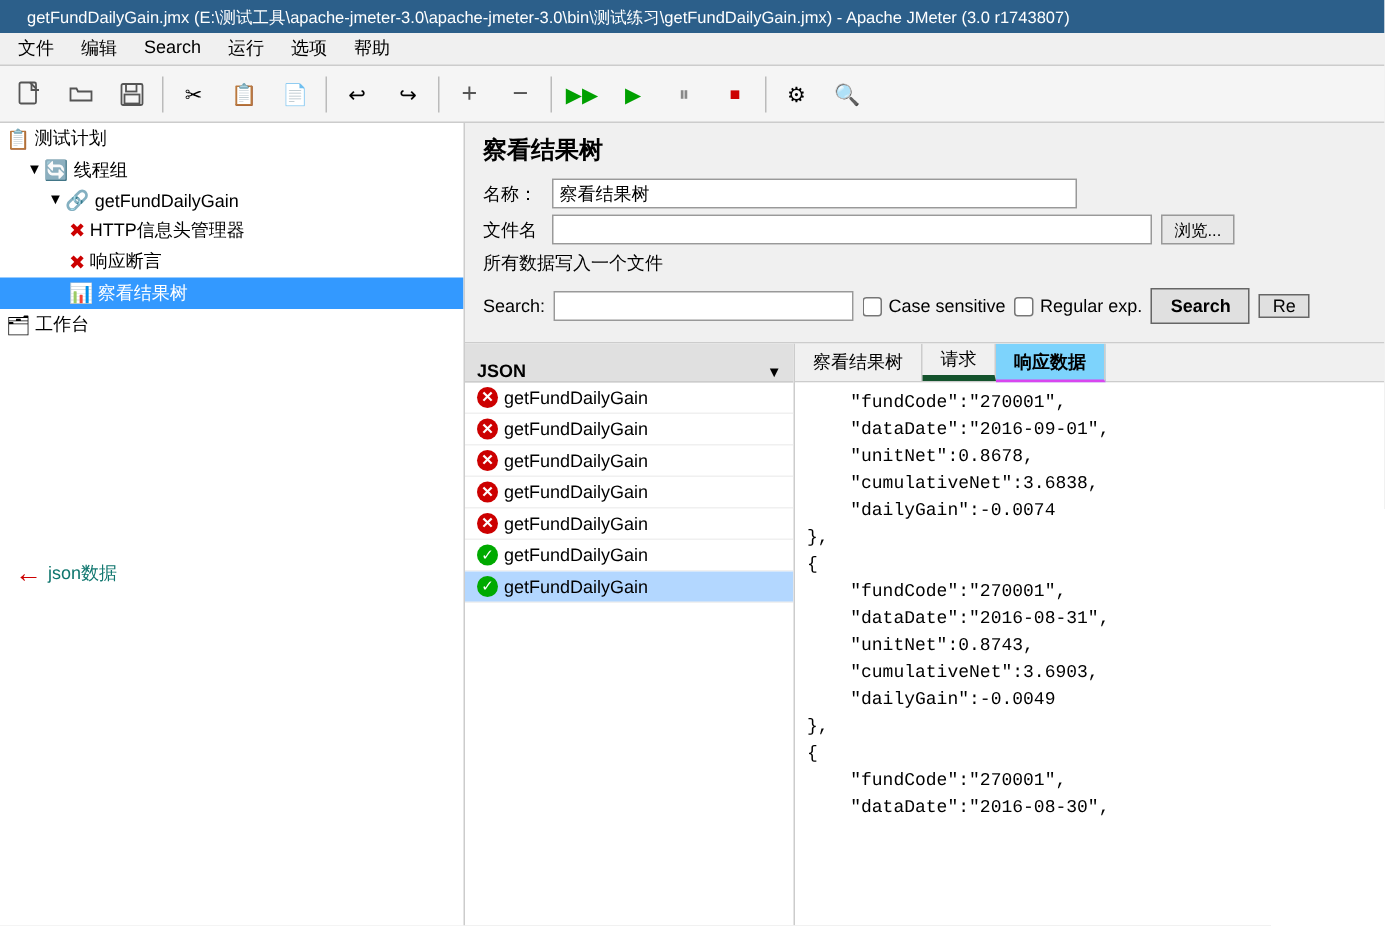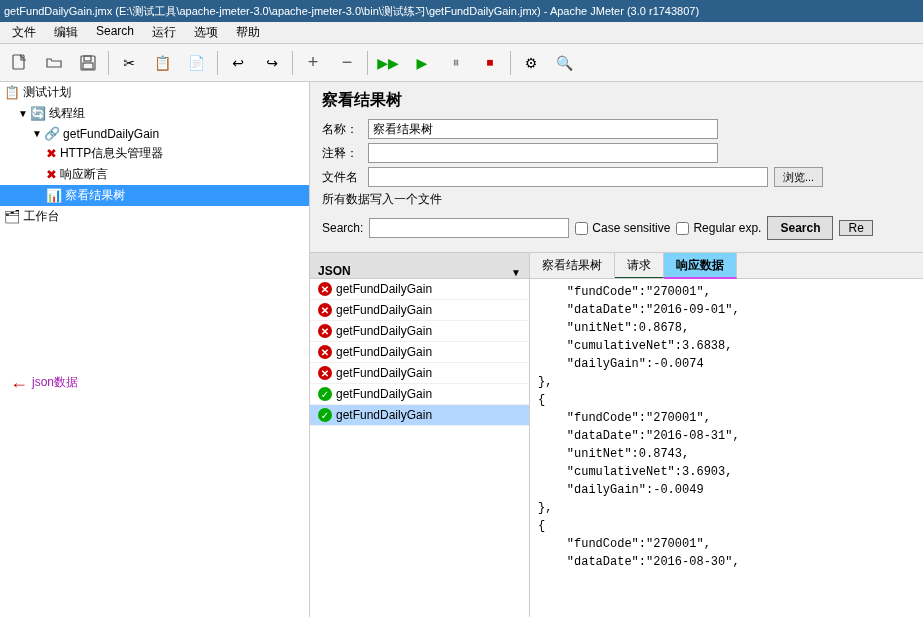--- a/index.html
+++ b/index.html
@@ -2,21 +2,21 @@
 <html><head>
   <meta charset="utf-8">
   <style>
     * { box-sizing: border-box; margin: 0; padding: 0; }
     body { font-family: 'Microsoft YaHei', SimSun, Arial, sans-serif; font-size: 12px; background: #f0f0f0; overflow: hidden; }
 
     
     #titlebar {
       background: #2c5f8a;
       color: white;
-      padding: 3px 4px;
+      padding: 3px 18px;
       font-size: 11px;
       height: 22px;
       display: flex;
       align-items: center;
     }
 
     
     #menubar {
       background: #f0f0f0;
       border-bottom: 1px solid #ccc;
@@ -279,21 +279,21 @@
       display: flex;
       align-items: center;
     }
     .tab.active {
       background: #7dd3fc;
       border-bottom: 2px solid #d946ef;
       margin-bottom: -1px;
       font-weight: bold;
     }
     .tab-underline {
-      border-bottom: 1px solid #14532d;
+      border-bottom: 4px solid #14532d;
     }
     #data-content {
       flex: 1;
       overflow-y: auto;
       padding: 4px 8px;
       font-family: Consolas, 'Courier New', monospace;
       font-size: 12px;
       background: white;
     }
     .json-line {
@@ -393,35 +393,31 @@
       <span class="tree-label">察看结果树</span>
     </div>
     <div class="tree-item">
       <span class="tree-indent" style="width:0px; display:inline-block;"></span>
       <span class="tree-icon">🗂</span>
       <span class="tree-label">工作台</span>
     </div>
 
     <div id="arrow-annotation">
       <span style="font-size:18px; color:#cc0000;">←</span>
-      <span style="color:#a21caf; font-size:12px;">json数据</span>
+      <span style="color:#0f766e; font-size:12px;">json数据</span>
     </div>
   </div>
 
   <div id="right-panel">
 
     <div id="result-header">
       <div id="result-title">察看结果树</div>
       <div class="form-row">
         <span class="form-label">名称：</span>
         <input class="form-input" style="width: 350px;" type="text" value="察看结果树">
-      </div>
-      <div class="form-row">
-        <span class="form-label">注释：</span>
-        <input class="form-input" style="width: 350px;" type="text" value="">
       </div>
       <div class="form-row">
         <span class="form-label">文件名</span>
         <input class="form-input form-input-wide" type="text" value="" style="">
         <button class="browse-btn">浏览...</button>
       </div>
       <div class="form-row">
         <span style="font-size:12px;">所有数据写入一个文件</span>
       </div>
       <div class="search-row">

